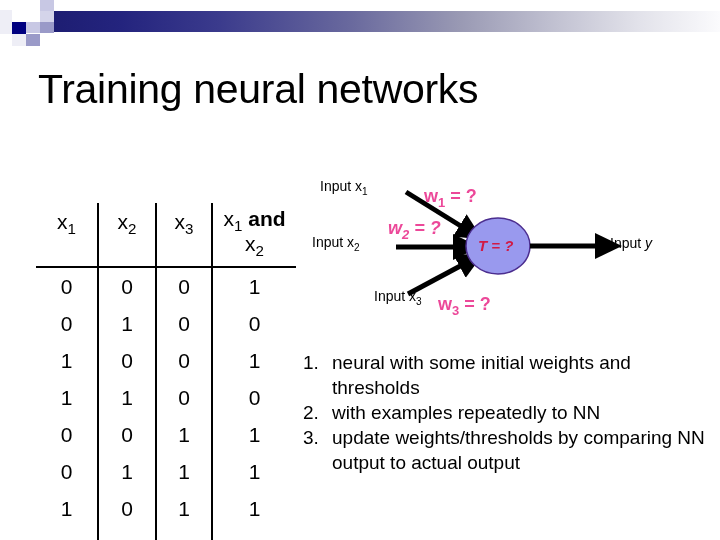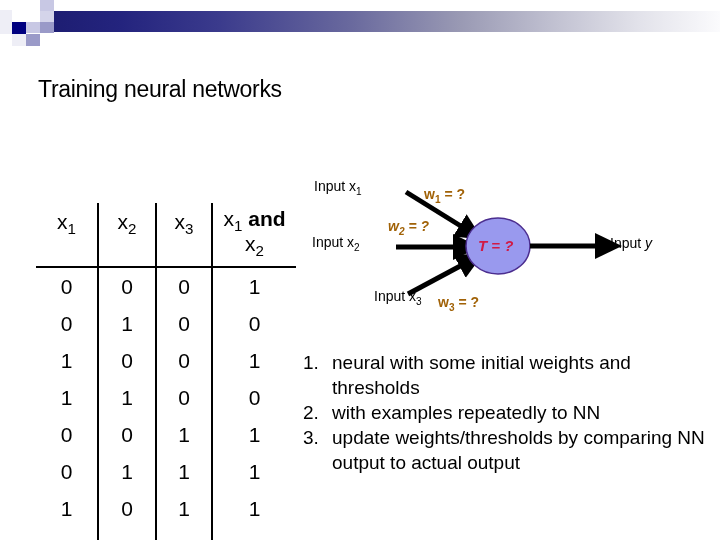--- a/index.html
+++ b/index.html
@@ -35,21 +35,21 @@
         #c2c2d2 76%,
         #e2e2ea 88%,
         #fbfbfd 100%);
   }
   .sq { position: absolute; }
 
   
   #page-title {
     position: absolute;
     left: 38px; top: 68px;
-    font-size: 23px;
+    font-size: 41px;
     line-height: 42px;
     letter-spacing: -0.3px;
     white-space: nowrap;
   }
 
   
   #truth-table {
     position: absolute;
     left: 36px; top: 168px;
     width: 260px;
@@ -99,23 +99,23 @@
   }
   #nn-diagram svg { position: absolute; left: 0; top: 0; }
   .nn-label {
     position: absolute;
     font-size: 14px;
     white-space: nowrap;
     color: #000;
   }
   .w-label {
     position: absolute;
-    font-size: 14px;
+    font-size: 18px;
     font-weight: bold;
-    color: #a16207;
+    color: #ec4899;
     white-space: nowrap;
   }
   #neuron-text {
     position: absolute;
     font-size: 15px;
     font-style: italic;
     font-weight: bold;
     color: #d11a45;
     white-space: nowrap;
   }
@@ -240,21 +240,21 @@
 
     <line x1="84" y1="81" x2="146" y2="81" stroke="#000000" stroke-width="5" marker-end="url(#ah)"></line>
 
     <line x1="96" y1="128" x2="152" y2="98" stroke="#000000" stroke-width="5" marker-end="url(#ah)"></line>
 
     <ellipse cx="186" cy="80" rx="32" ry="28" fill="#9999ee" stroke="#4b2d8f" stroke-width="1.5"></ellipse>
 
     <line x1="218" y1="80" x2="288" y2="80" stroke="#000000" stroke-width="5" marker-end="url(#ah)"></line>
   </svg>
 
-  <div class="nn-label" style="left:2px; top:12px;">
+  <div class="nn-label" style="left:8px; top:12px;">
     <span>Input x</span><sub>1</sub>
   </div>
   <div class="nn-label" style="left:0px; top:68px;">
     <span>Input x</span><sub>2</sub>
   </div>
   <div class="nn-label" style="left:18px; top:122px;margin-left:44px;">
     <span>Input x</span><sub>3</sub>
   </div>
 
   <div class="w-label" style="left:112px; top:20px;">

